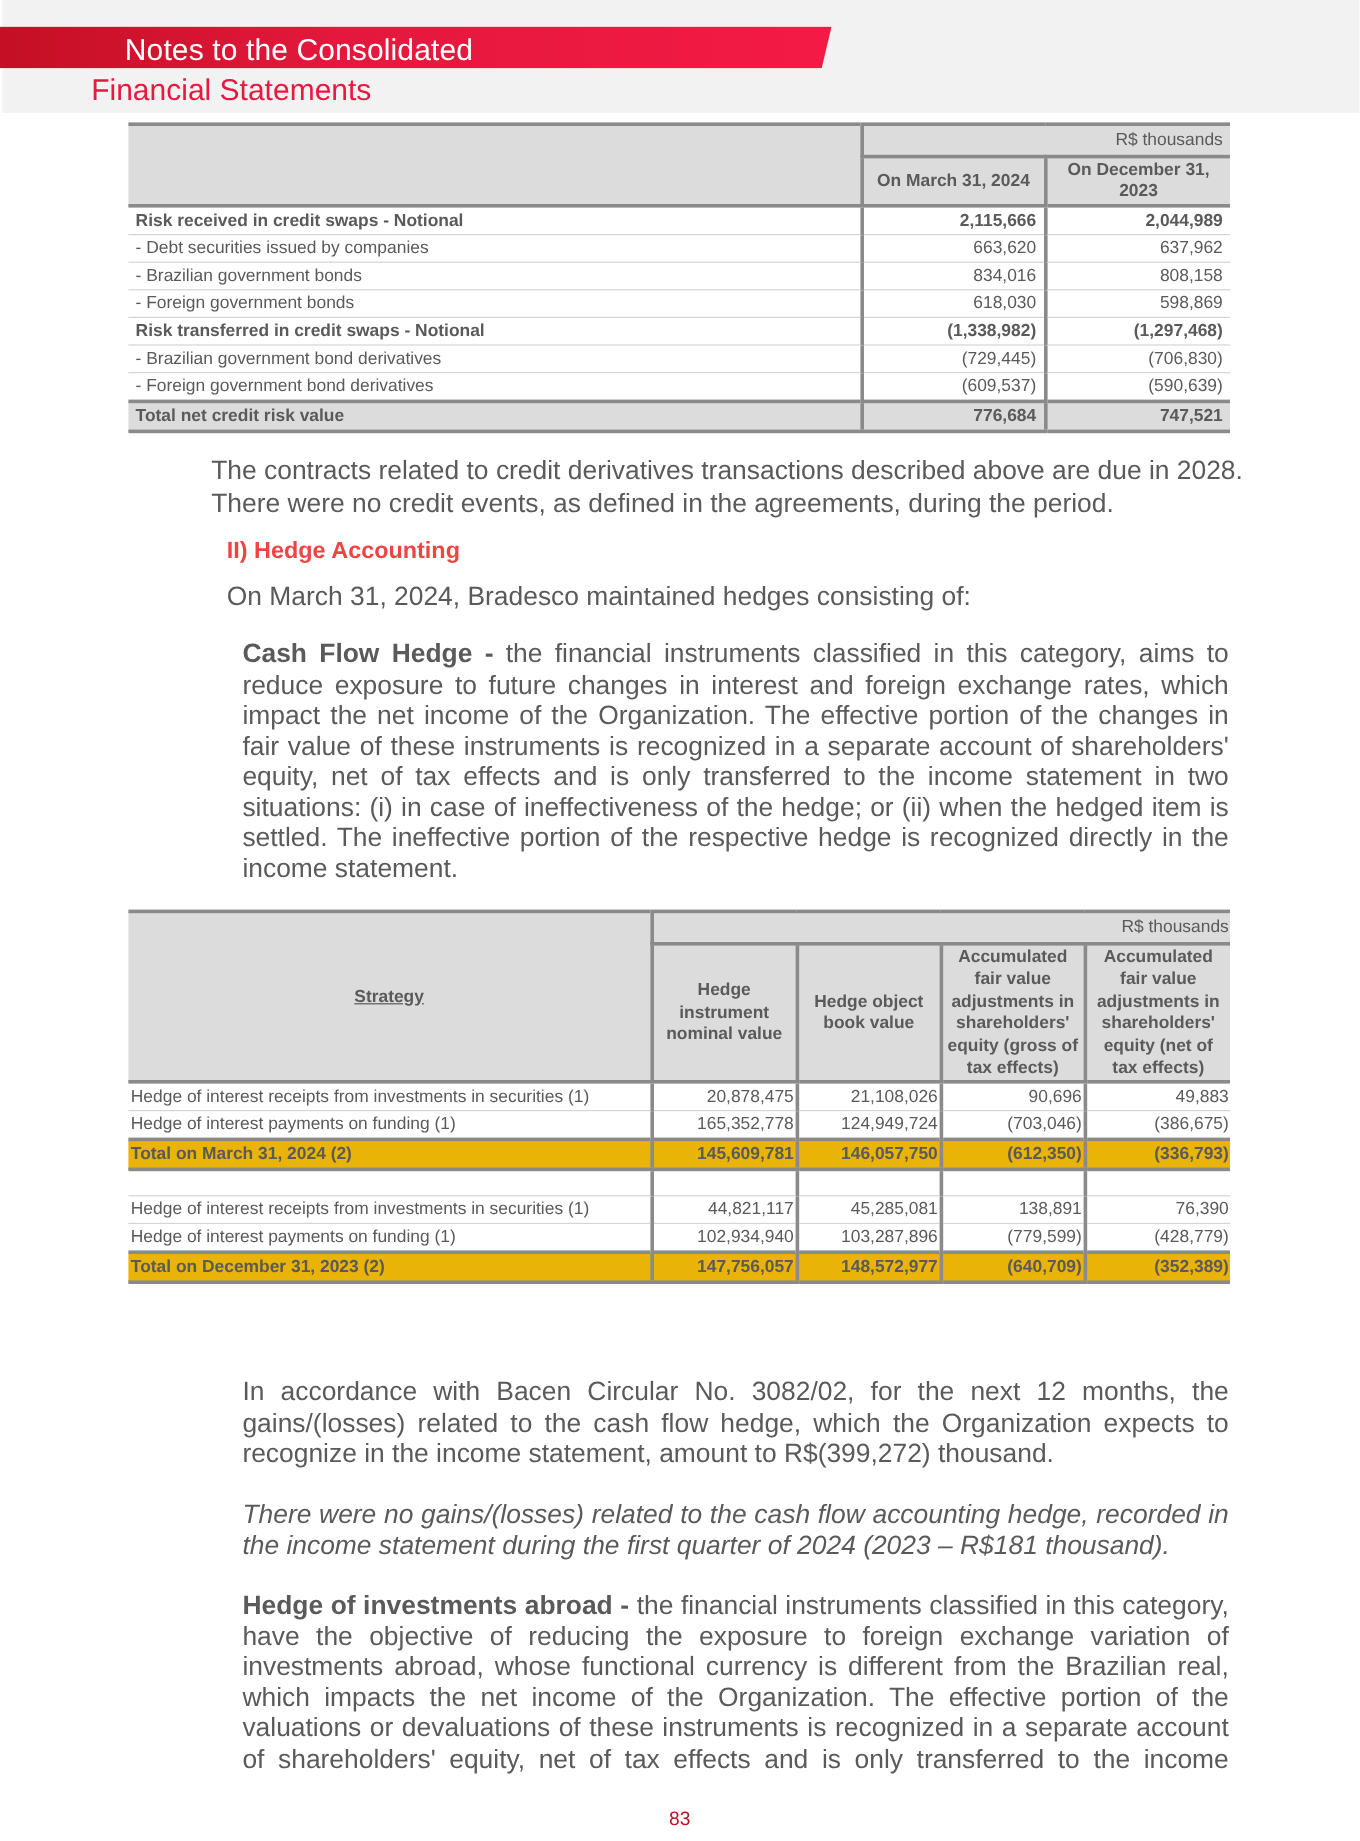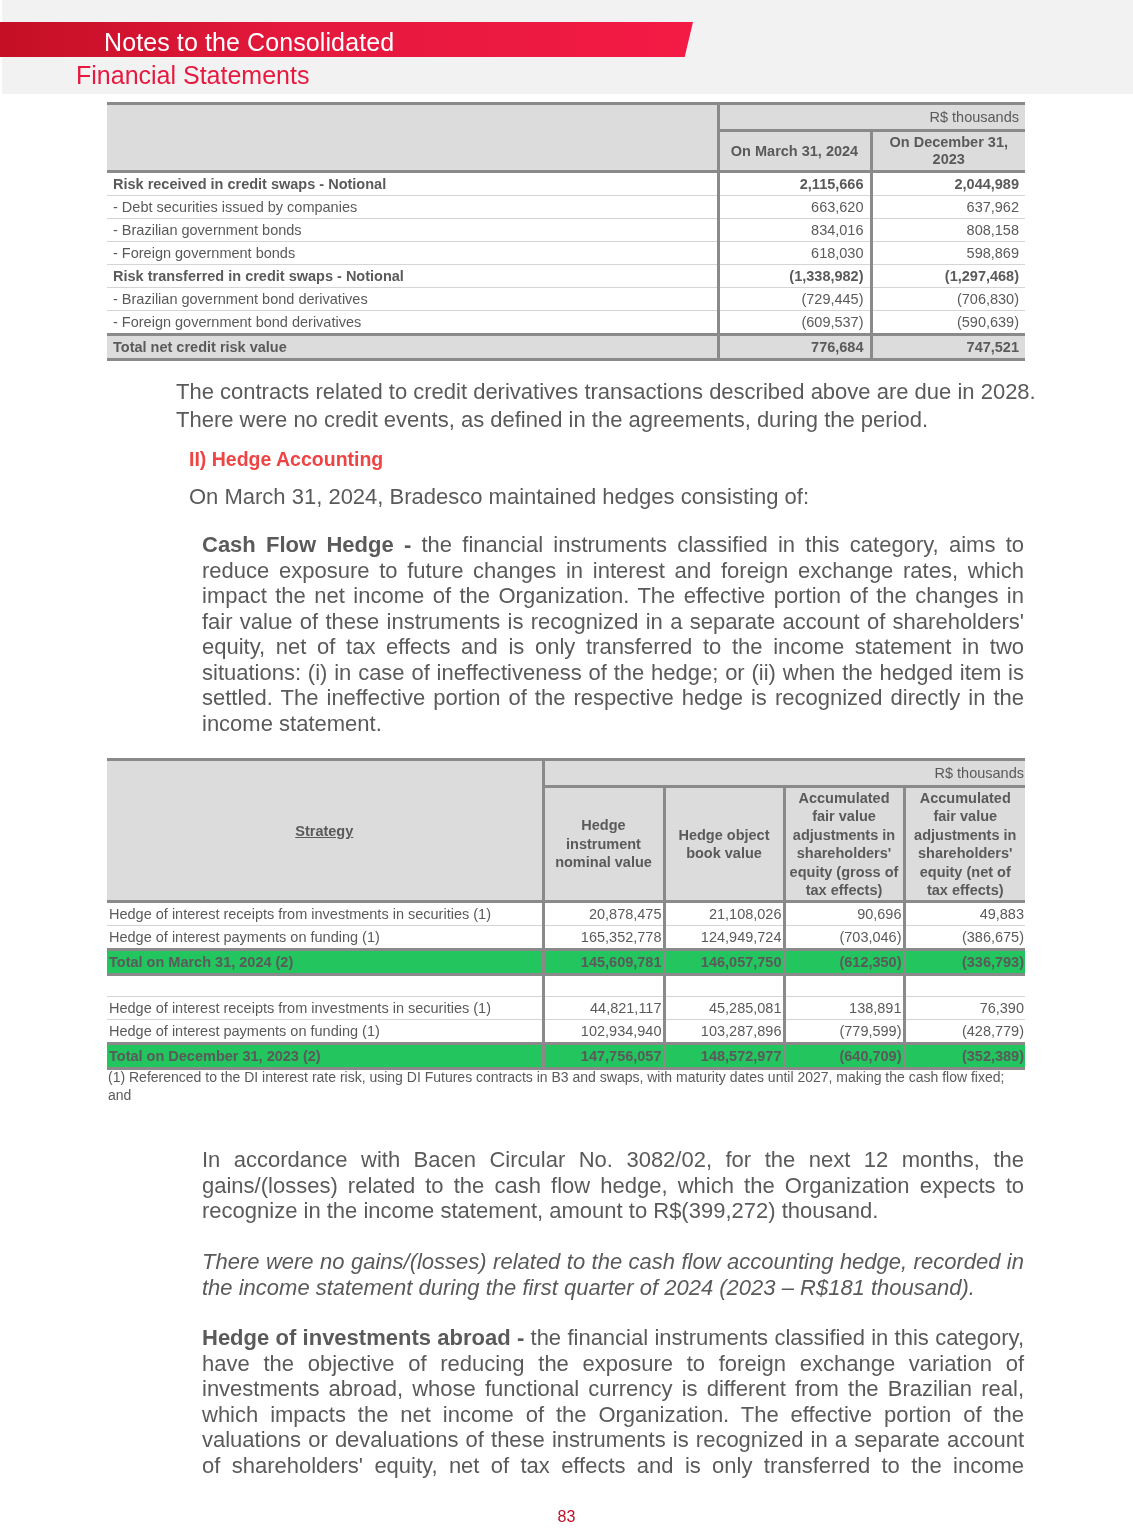--- a/index.html
+++ b/index.html
@@ -34,21 +34,21 @@
   #t2 { left: 107px; top: 758px; width: 918px; border-top: 3px solid #8a8a8a; }
   #t2 col.c1 { width: 436px; } #t2 col.c2 { width: 121px; } #t2 col.c3 { width: 120px; }
   #t2 col.c4 { width: 120px; } #t2 col.c5 { width: 121px; }
   #t2 tr.hdr1 td { background: #dcdcdc; height: 24px; }
   #t2 tr.hdr1 td.units { text-align: right; padding-right: 1px; border-bottom: 3px solid #8a8a8a; }
   #t2 tr.hdr2 td { background: #dcdcdc; font-weight: bold; text-align: center; line-height: 18.5px; height: 112px; padding: 0 2px; border-bottom: 3px solid #8a8a8a; }
   #t2 td.strategy { background: #dcdcdc; font-weight: bold; text-align: center; border-bottom: 3px solid #8a8a8a; text-decoration: underline; }
   #t2 tr.body td { height: 22px; border-bottom: 1.5px solid #d5d5d5; }
   #t2 tr.body td.num { text-align: right; padding-right: 1px; }
   #t2 tr.body td.lbl { padding-left: 2px; }
-  #t2 tr.total td { background: #22c55e; font-weight: bold; height: 22px; border-top: 3px solid #8a8a8a; border-bottom: 3px solid #8a8a8a; }
+  #t2 tr.total td { background: #eab308; font-weight: bold; height: 22px; border-top: 3px solid #8a8a8a; border-bottom: 3px solid #8a8a8a; }
   #t2 tr.total td.num { text-align: right; padding-right: 1px; }
   #t2 tr.total td.lbl { padding-left: 2px; }
   #t2 tr.spacer td { height: 20px; border-bottom: 1.5px solid #d5d5d5; }
   #t2 td.vsep { border-left: 3px solid #8a8a8a; }
 
   .footnotes { position: absolute; left: 108px; top: 1069px; width: 920px; font-size: 14px; line-height: 17.5px; color: #5a5a5a; }
 
   
   .p { position: absolute; font-size: 22px; line-height: 25.5px; color: #5a5a5a; }
   .justify { text-align: justify; text-align-last: left; }
@@ -202,21 +202,20 @@
         <td class="lbl">Total on December 31, 2023 (2)</td>
         <td class="num vsep">147,756,057</td>
         <td class="num vsep">148,572,977</td>
         <td class="num vsep">(640,709)</td>
         <td class="num vsep">(352,389)</td>
       </tr>
     </tbody>
 </table>
 
 <div class="footnotes">
-  <div>(1) Referenced to the DI interest rate risk, using DI Futures contracts in B3 and swaps, with maturity dates until 2027, making the cash flow fixed; and</div>
 </div>
 
 <div class="p justify" style="left:202px; top:1147px; width:822px;">In accordance with Bacen Circular No. 3082/02, for the next 12 months, the gains/(losses) related to the cash flow hedge, which the Organization expects to recognize in the income statement, amount to R$(399,272) thousand.</div>
 <div class="p justify" style="left:202px; top:1249px; width:822px;font-style:italic;">There were no gains/(losses) related to the cash flow accounting hedge, recorded in the income statement during the first quarter of 2024 (2023 – R$181 thousand).</div>
 
 <div class="p justify" style="left:202px; top:1325px; width:822px; text-align-last: justify;">
   <span class="b">Hedge of investments abroad -</span><span> the financial instruments classified in this category, have the objective of reducing the exposure to foreign exchange variation of investments abroad, whose functional currency is different from the Brazilian real, which impacts the net income of the Organization. The effective portion of the valuations or devaluations of these instruments is recognized in a separate account of shareholders' equity, net of tax effects and is only transferred to the income</span>
 </div>
 
 <div class="page-number">83</div>

